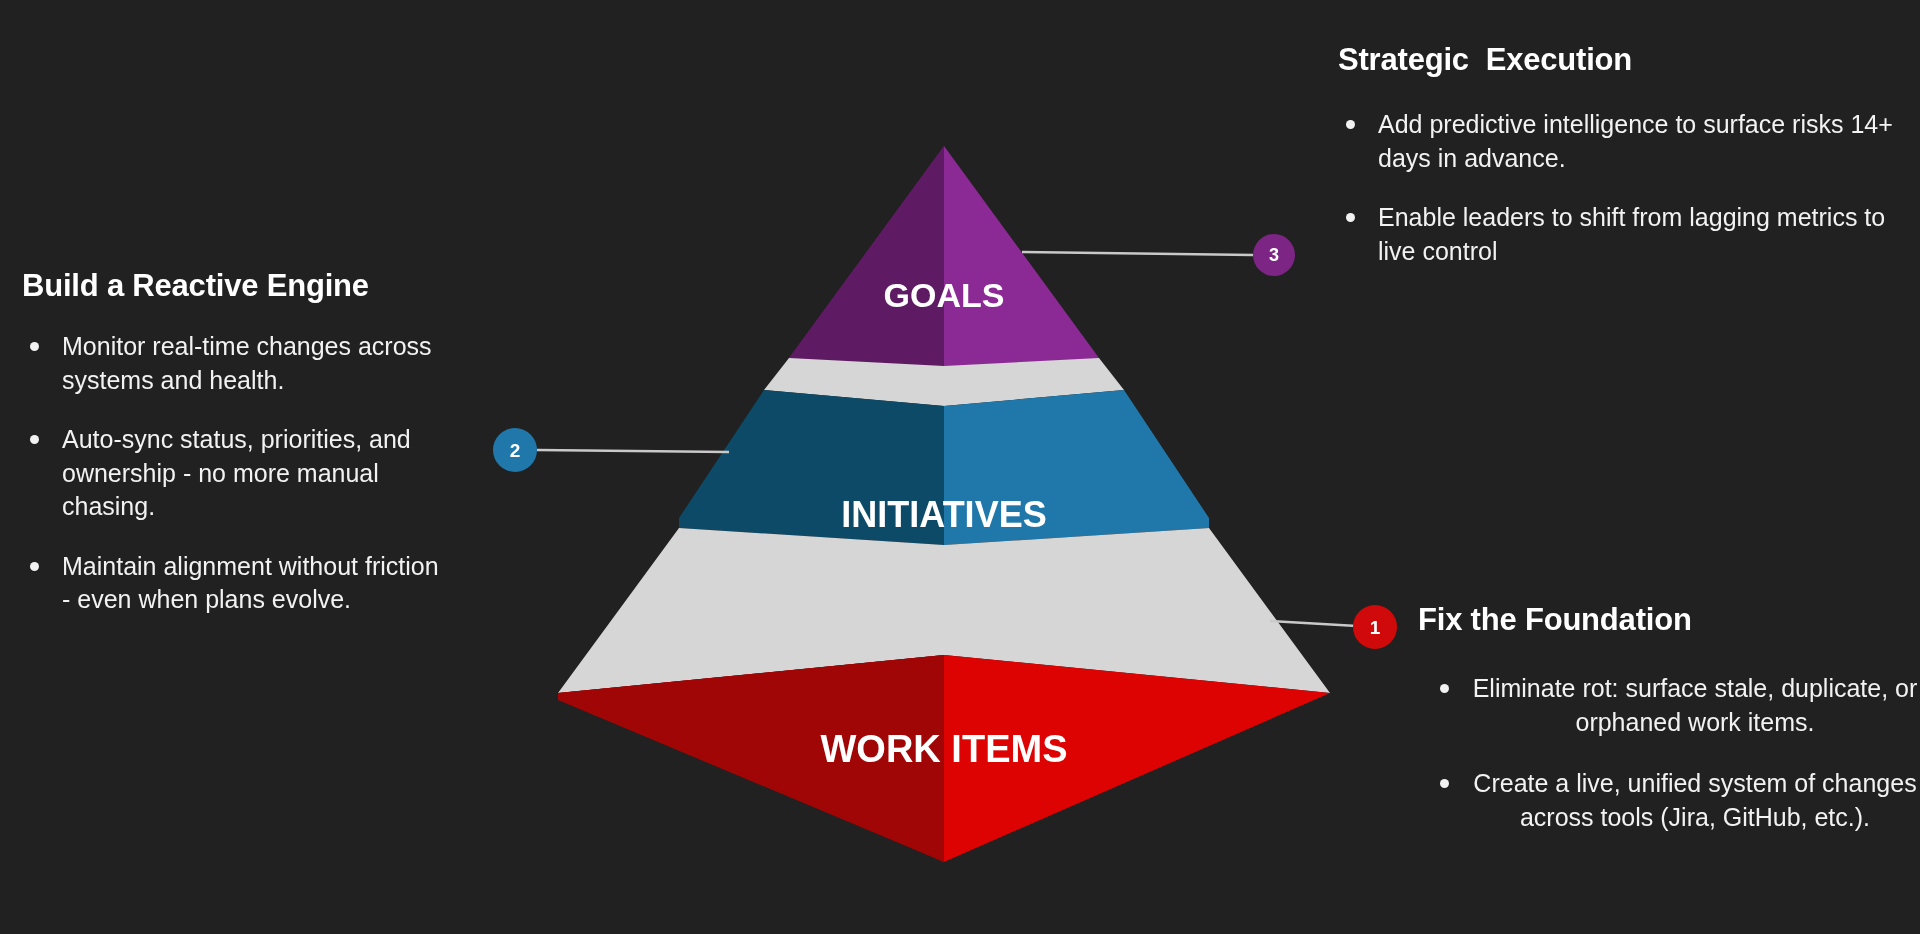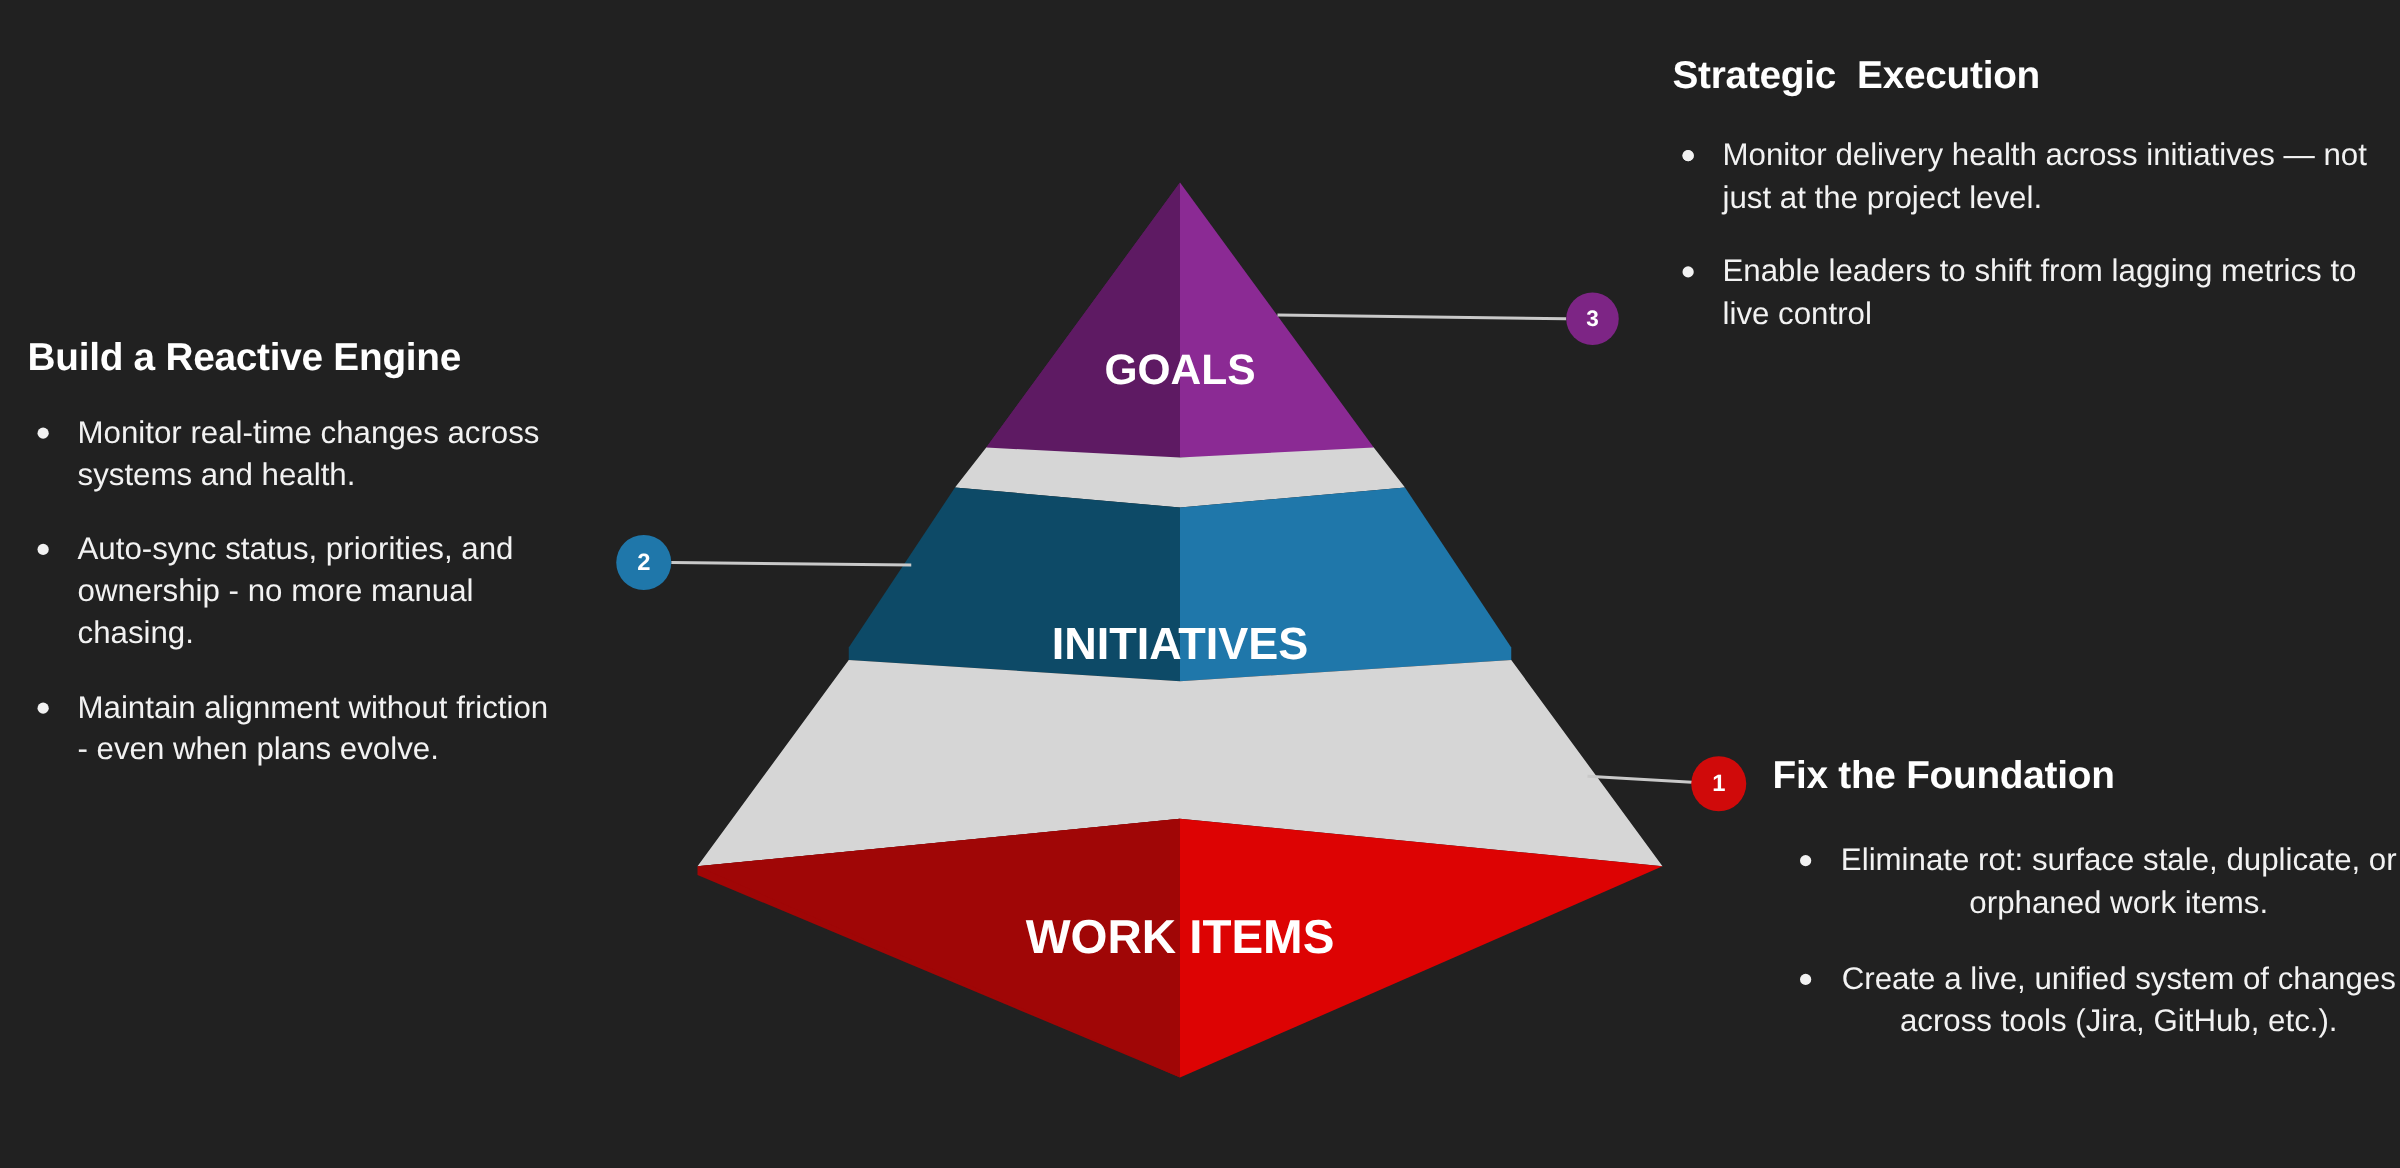--- a/index.html
+++ b/index.html
@@ -196,24 +196,21 @@
         <span>Maintain alignment without friction - even when plans evolve.</span>
       </li>
     </ul>
   </div>
 
   <div class="block" id="block-top-right">
     <h2>Strategic  Execution</h2>
     <ul>
       <li>
         <span class="bullet"></span>
-      </li>
-      <li>
-        <span class="bullet"></span>
-        <span>Monitor delivery health across initiatives — not just at the project level.</span>
+        <span>Add predictive intelligence to surface risks 14+ days in advance.</span>
       </li>
       <li>
         <span class="bullet"></span>
         <span>Enable leaders to shift from lagging metrics to live control</span>
       </li>
     </ul>
   </div>
 
   <div class="block" id="block-bottom-right">
     <h2>Fix the Foundation</h2>

